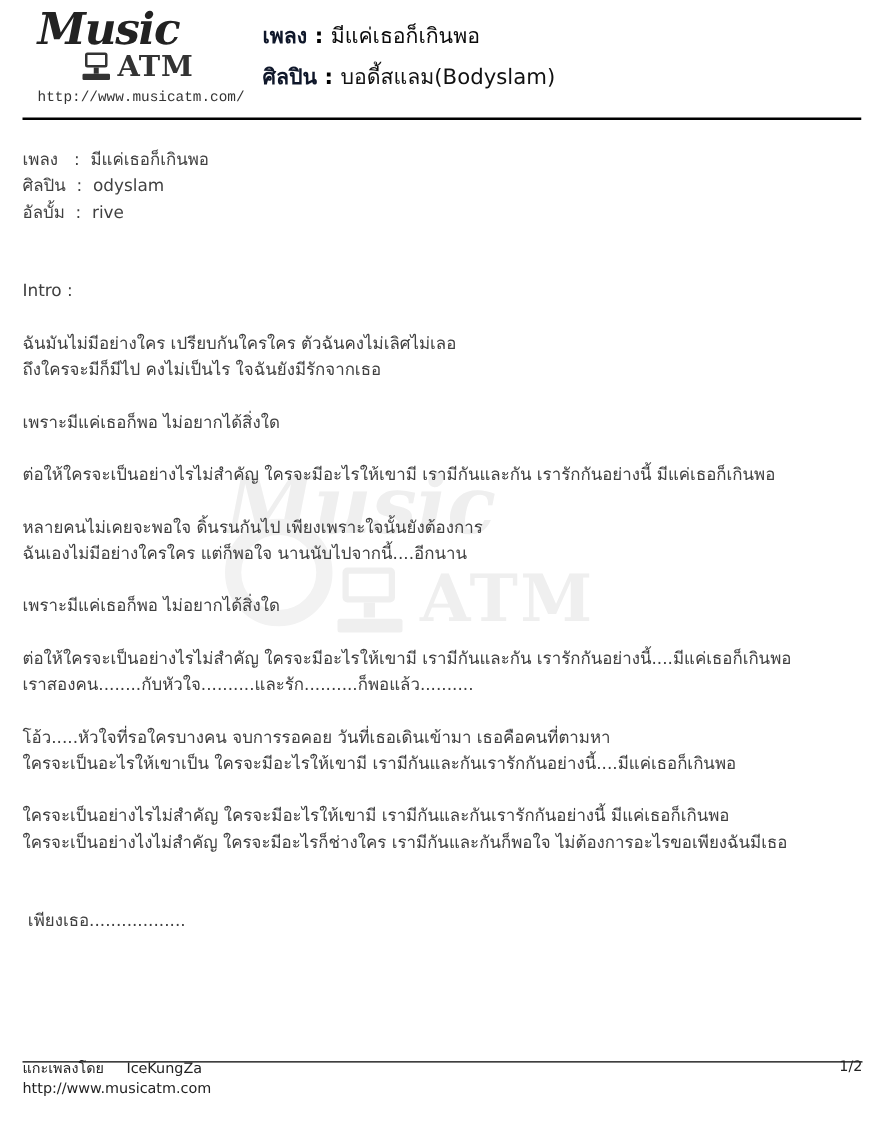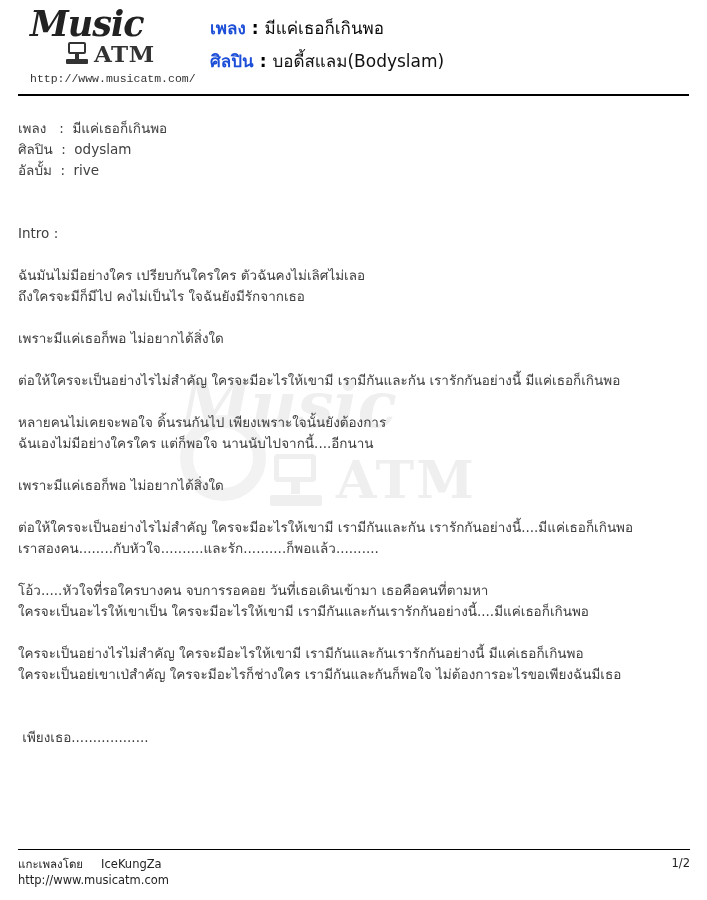--- a/index.html
+++ b/index.html
@@ -106,21 +106,21 @@
   }
   .song-line {
     display: flex;
     align-items: baseline;
     justify-content: flex-start;
     margin-bottom: 6px;
     font-size: 17px;
   }
   .song-label {
     font-weight: bold;
-    color: #1d4ed8;
+    color: #0f172a;
     white-space: nowrap;
   }
   .song-colon {
     font-weight: bold;
     margin: 0 6px;
   }
   .song-value {
     color: #0a0a0a;
   }
   .song-line.artist .song-value { color: #111; }
@@ -209,21 +209,21 @@
     position: absolute;
     left: 18px;
     bottom: 42px;
     width: 672px;
     border: 0;
     border-top: 1px solid #000;
   }
   .footer {
     position: absolute;
     left: 18px;
-    bottom: 12px;
+    bottom: 22px;
     width: 672px;
     font-size: 11.5px;
     color: #222;
   }
   .footer-row {
     display: flex;
     justify-content: space-between;
     align-items: flex-start;
   }
   .footer-left-line { line-height: 16px; }
@@ -322,21 +322,21 @@
   <div class="blank"></div>
 
   <div class="section">
     <div class="lyric-line">โอ้ว.....หัวใจที่รอใครบางคน จบการรอคอย วันที่เธอเดินเข้ามา เธอคือคนที่ตามหา</div>
     <div class="lyric-line">ใครจะเป็นอะไรให้เขาเป็น ใครจะมีอะไรให้เขามี เรามีกันและกันเรารักกันอย่างนี้....มีแค่เธอก็เกินพอ</div>
   </div>
   <div class="blank"></div>
 
   <div class="section">
     <div class="lyric-line">ใครจะเป็นอย่างไรไม่สำคัญ ใครจะมีอะไรให้เขามี เรามีกันและกันเรารักกันอย่างนี้ มีแค่เธอก็เกินพอ</div>
-    <div class="lyric-line">ใครจะเป็นอย่เขาเป่สำคัญ ใครจะมีอะไรก็ช่างใคร เรามีกันและกันก็พอใจ ไม่ต้องการอะไรขอเพียงฉันมีเธอ</div>
+    <div class="lyric-line">ใครจะเป็นอย่างไงไม่สำคัญ ใครจะมีอะไรก็ช่างใคร เรามีกันและกันก็พอใจ ไม่ต้องการอะไรขอเพียงฉันมีเธอ</div>
   </div>
   <div class="blank"></div>
   <div class="blank"></div>
 
   <div class="section">
     <div class="lyric-line"> เพียงเธอ..................</div>
   </div>
 </div>
 
 <hr class="footer-rule">

